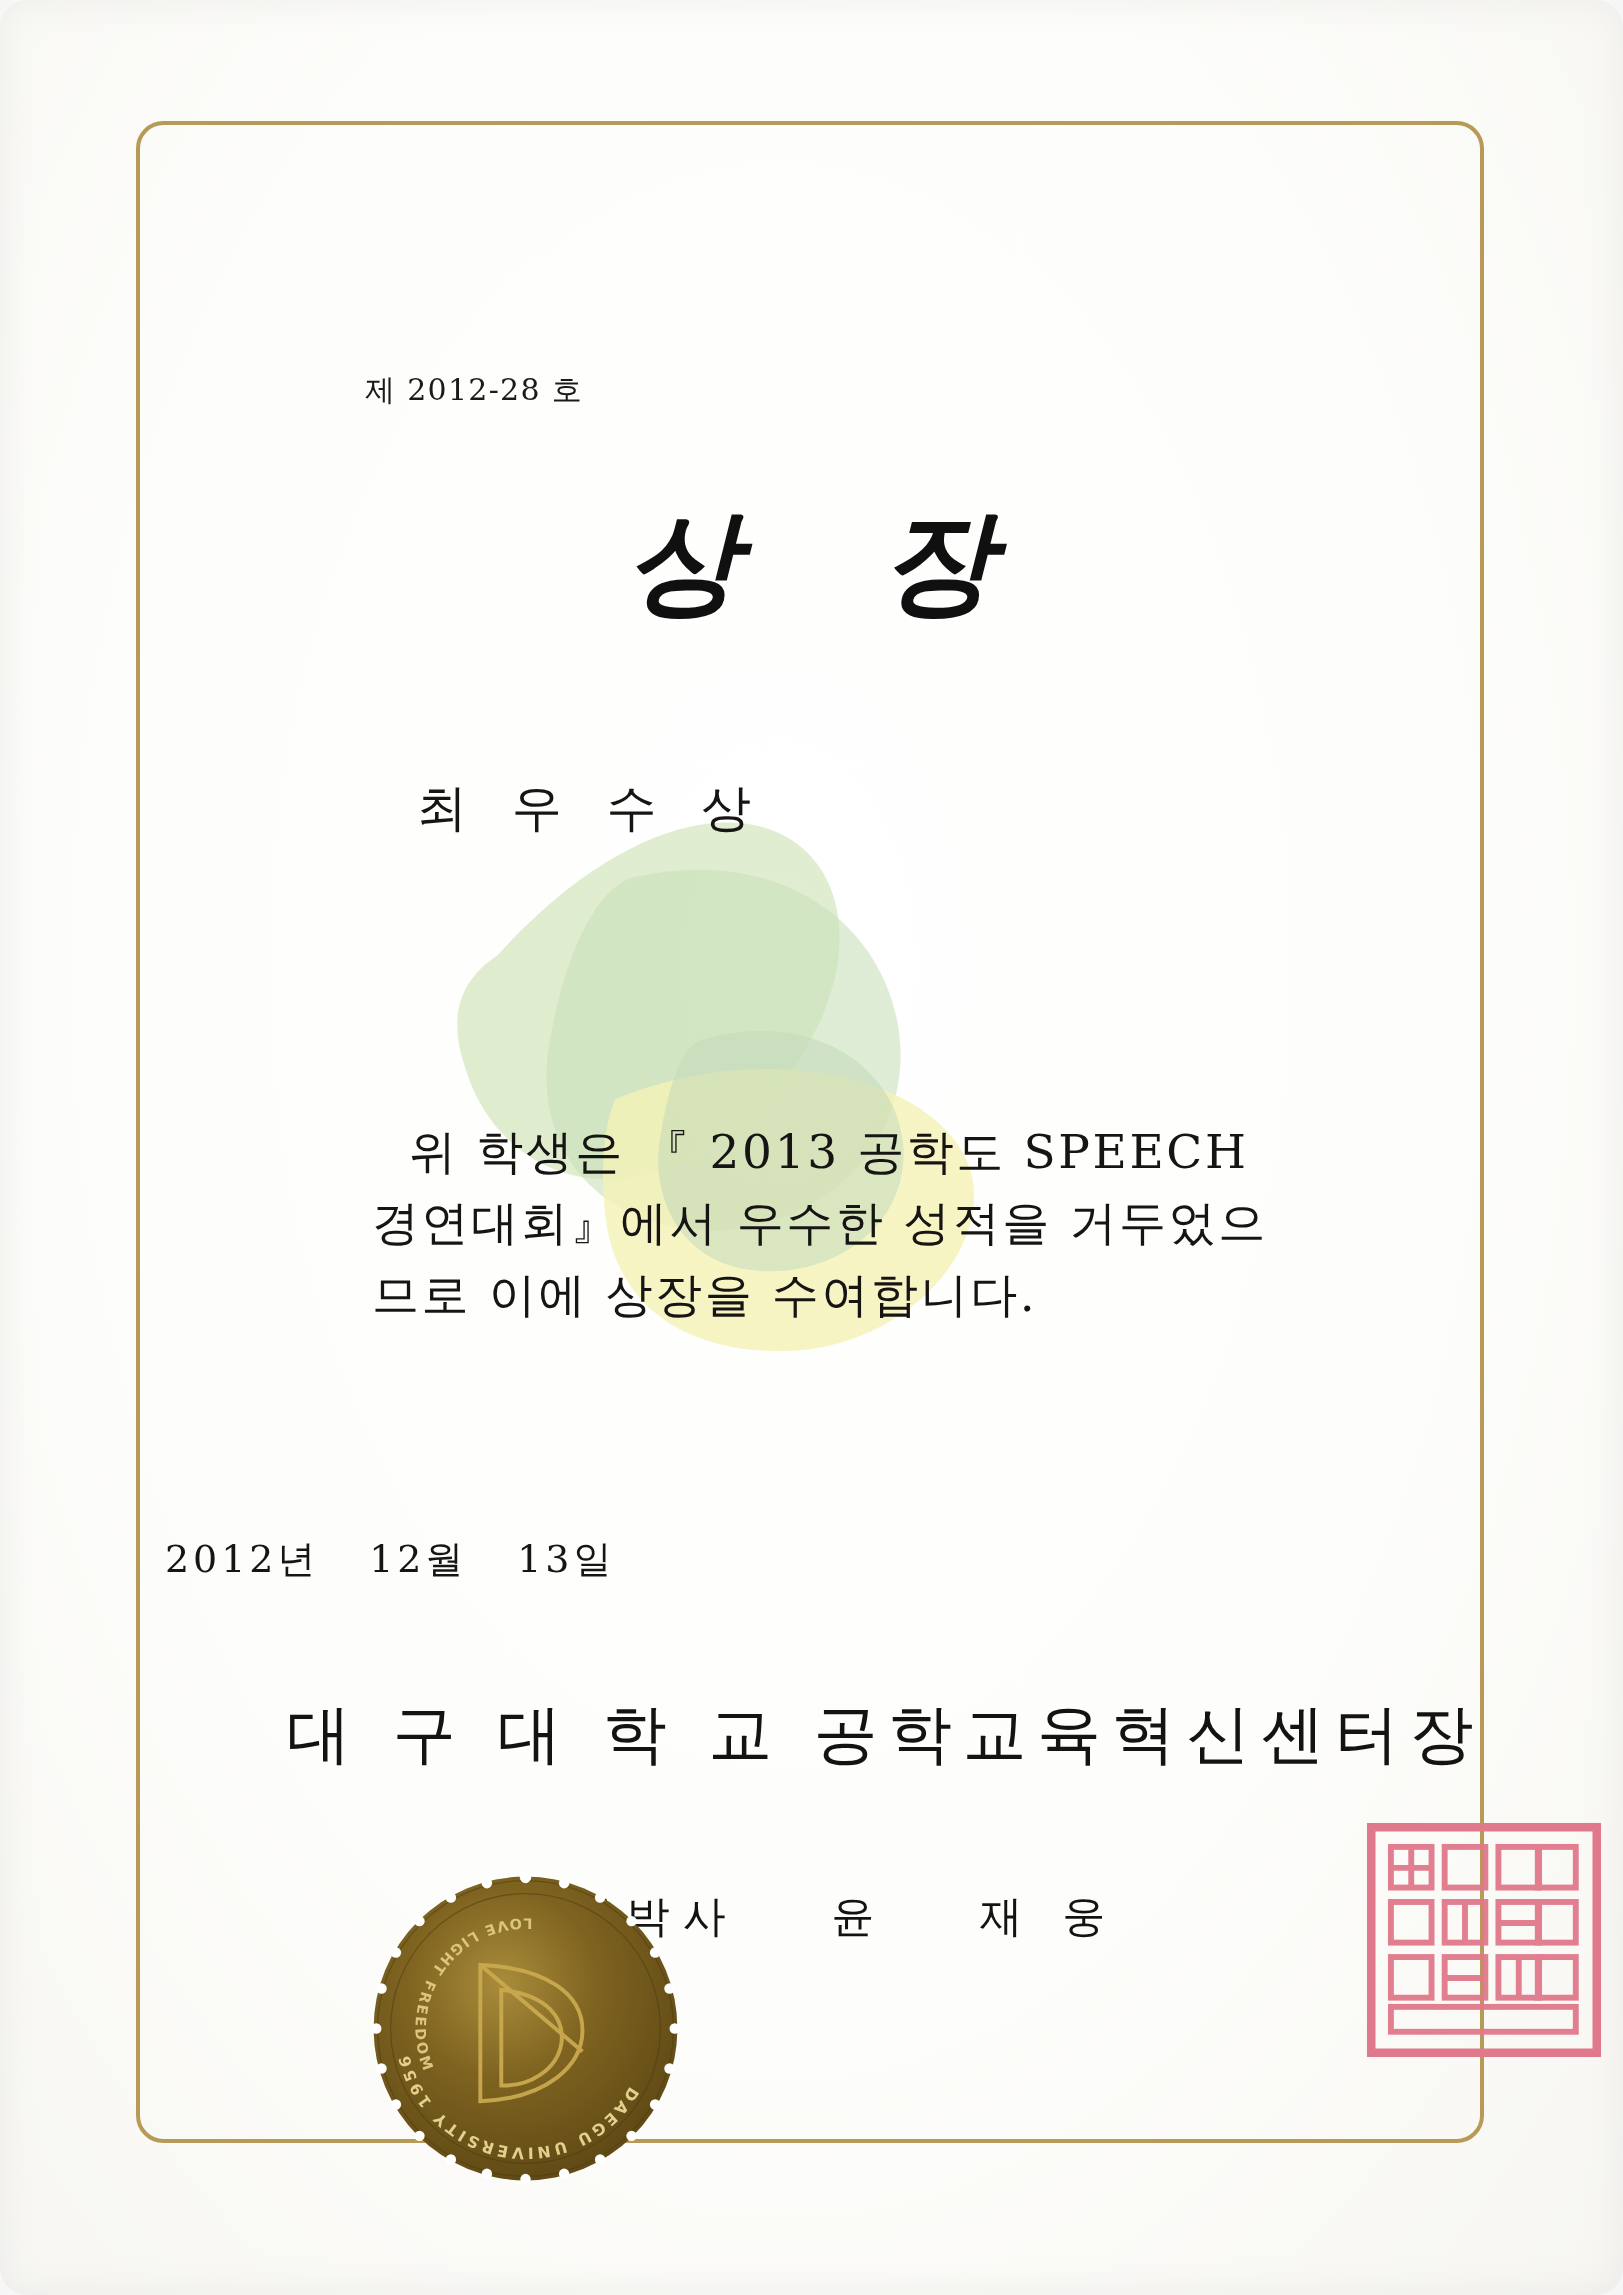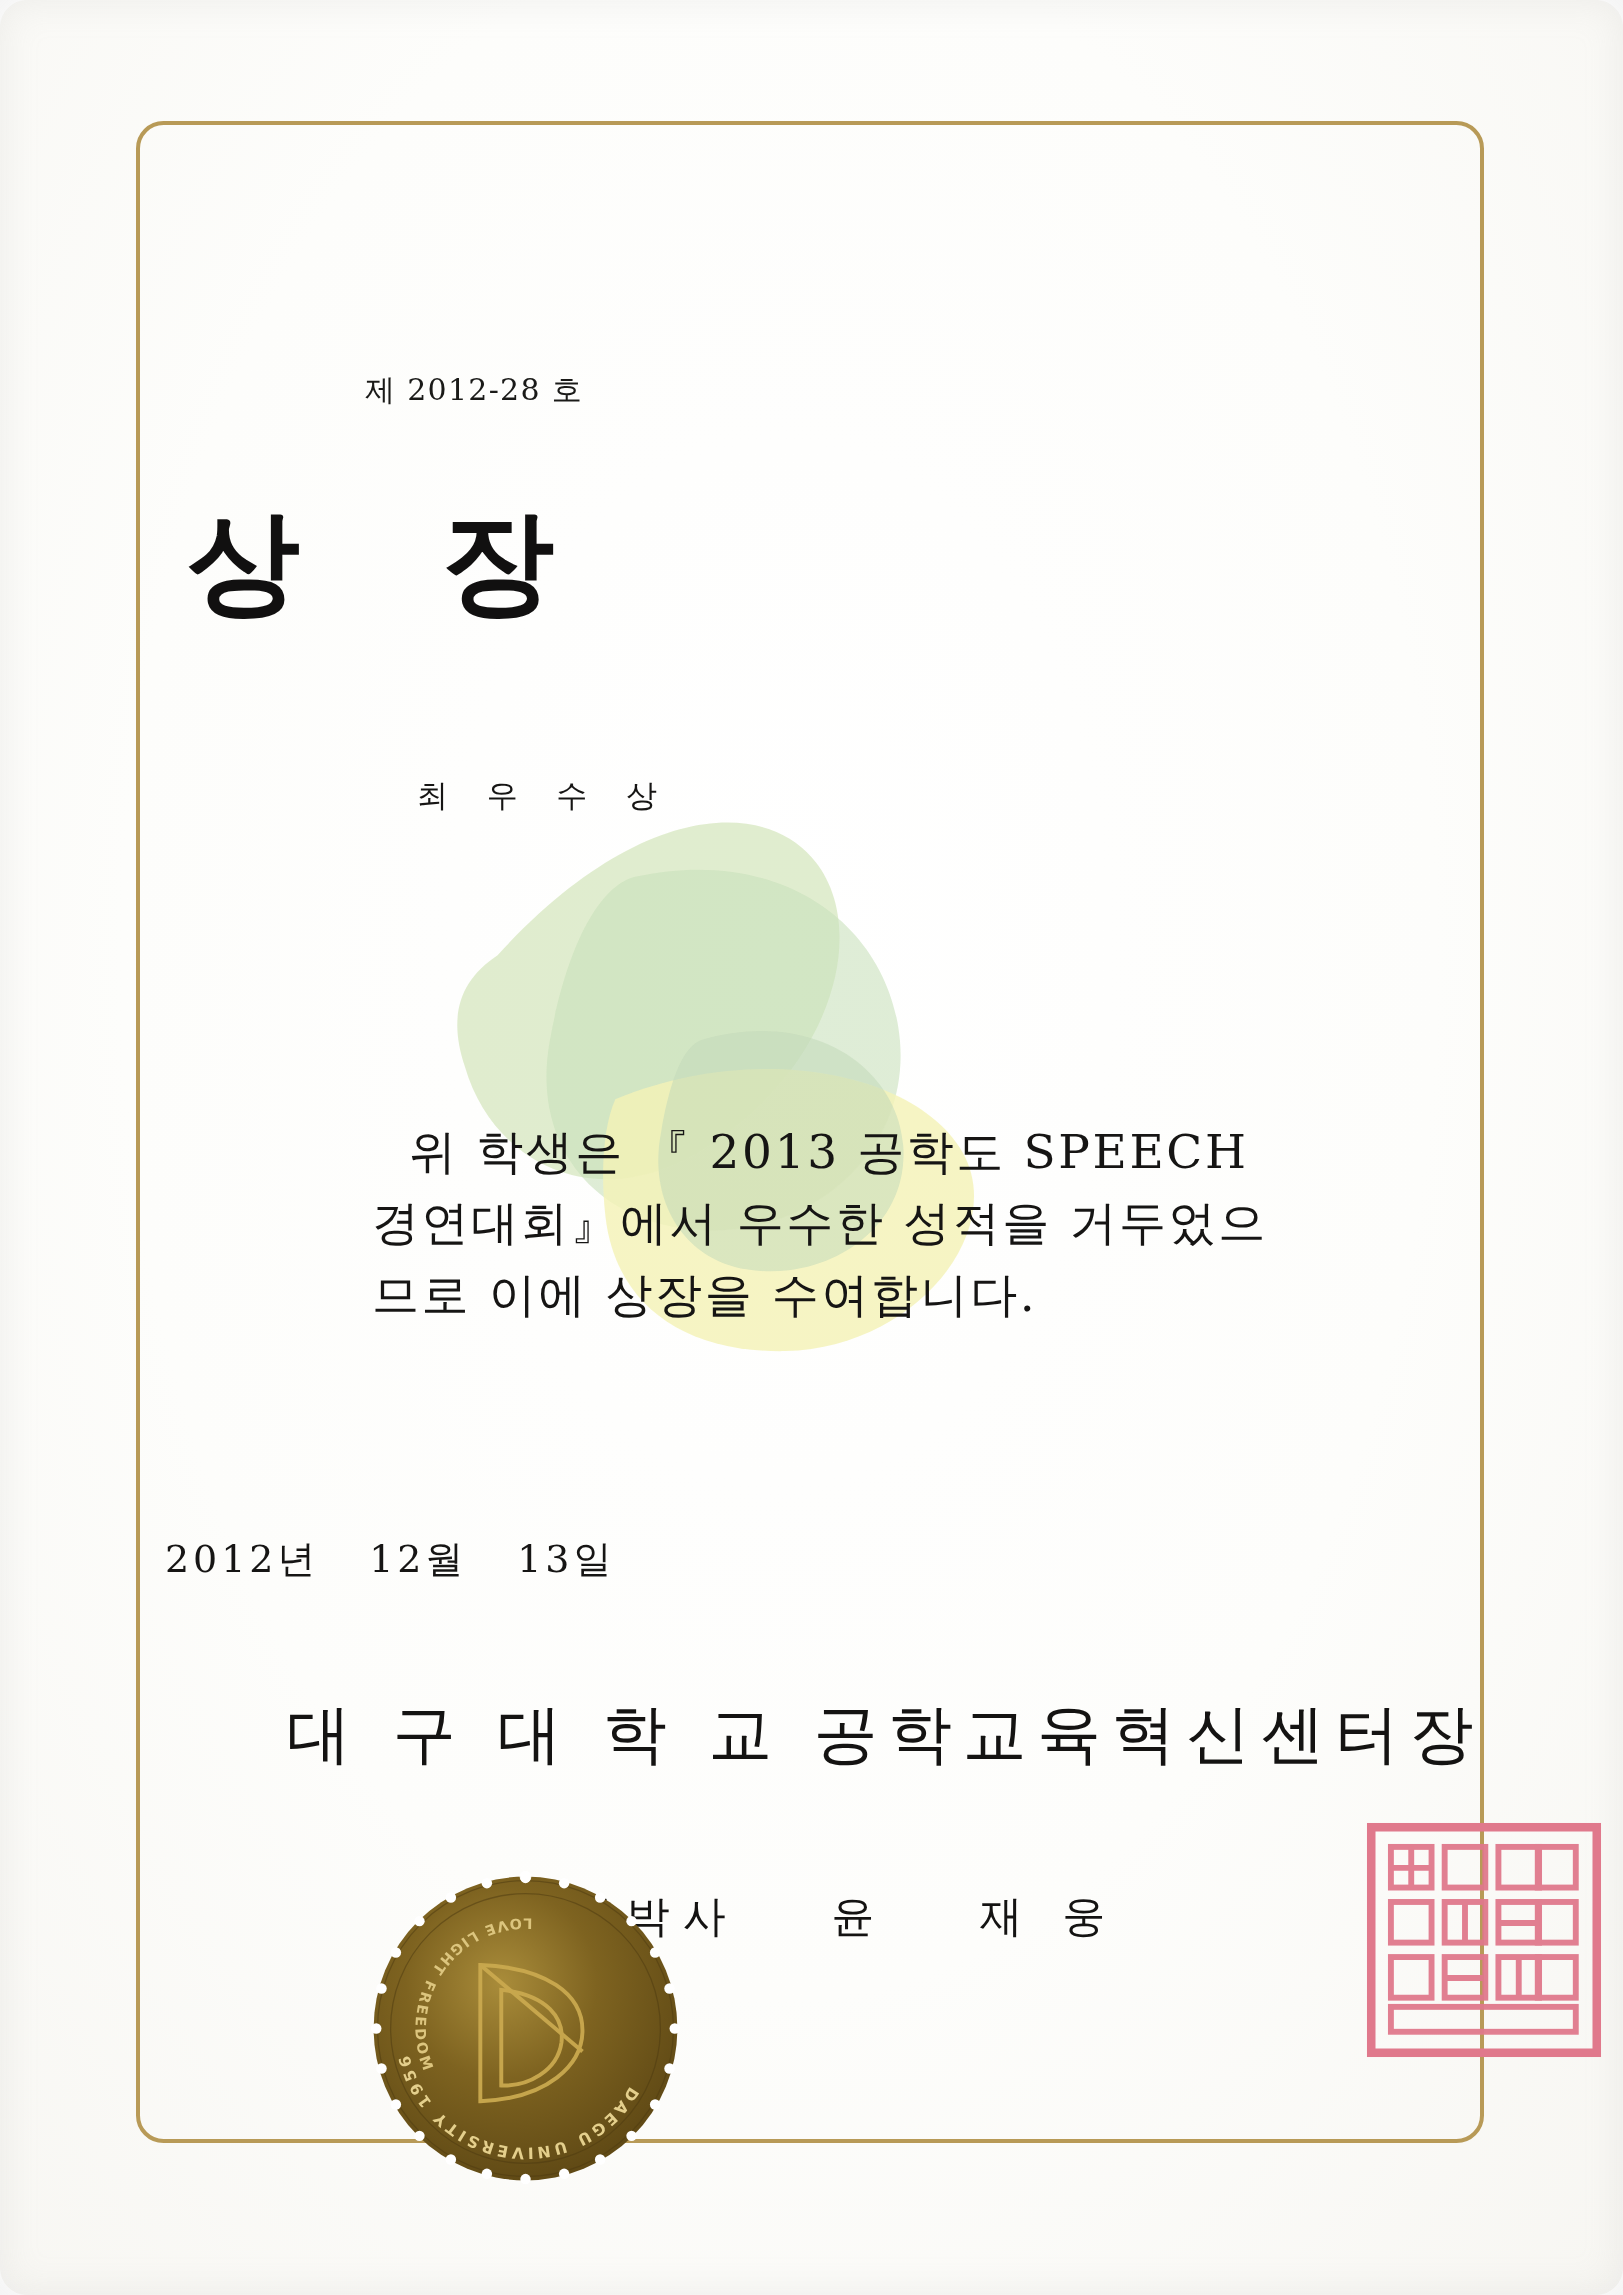--- a/index.html
+++ b/index.html
@@ -73,34 +73,35 @@
     letter-spacing: 1.3px;
     color: #1a1a18;
     white-space: nowrap;
   }
 
   .title {
     position: absolute;
     left: 0;
     right: 0;
     top: 366px;
-    text-align: left;
+    text-align: center;
     font-size: 113px;
     font-weight: 700;
     letter-spacing: 51px;
     text-indent: 51px;
     color: #111010;
     font-family: "DejaVu Serif", "Liberation Serif", serif;
+    font-style: italic;
   }
 
   .award-name {
     position: absolute;
     left: 281px;
     top: 654px;
-    font-size: 31px;
+    font-size: 50px;
     letter-spacing: 14.4px;
     color: #161514;
     white-space: nowrap;
   }
 
   .field-block {
     position: absolute;
     left: 877px;
     top: 648px;
     font-size: 37px;

